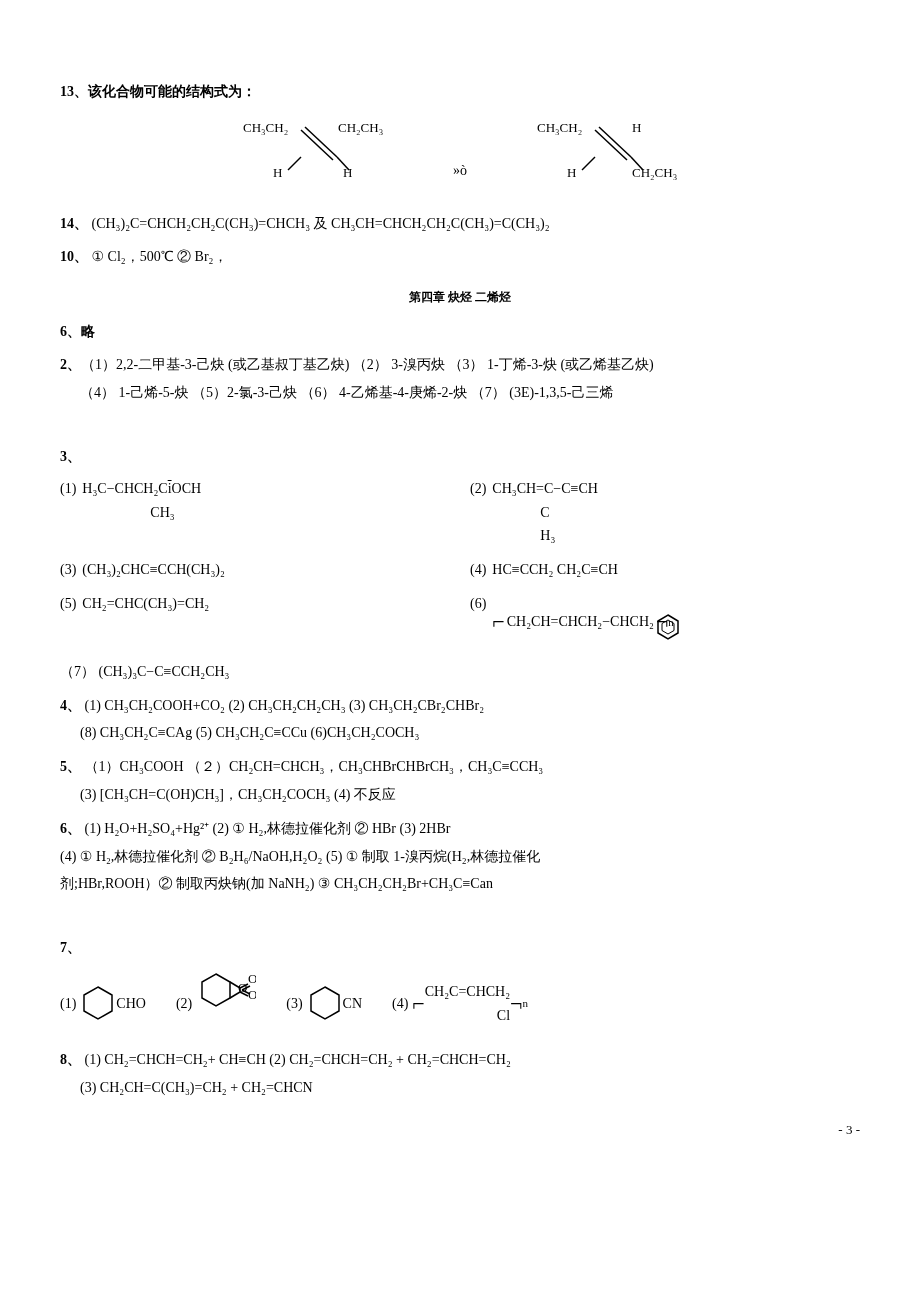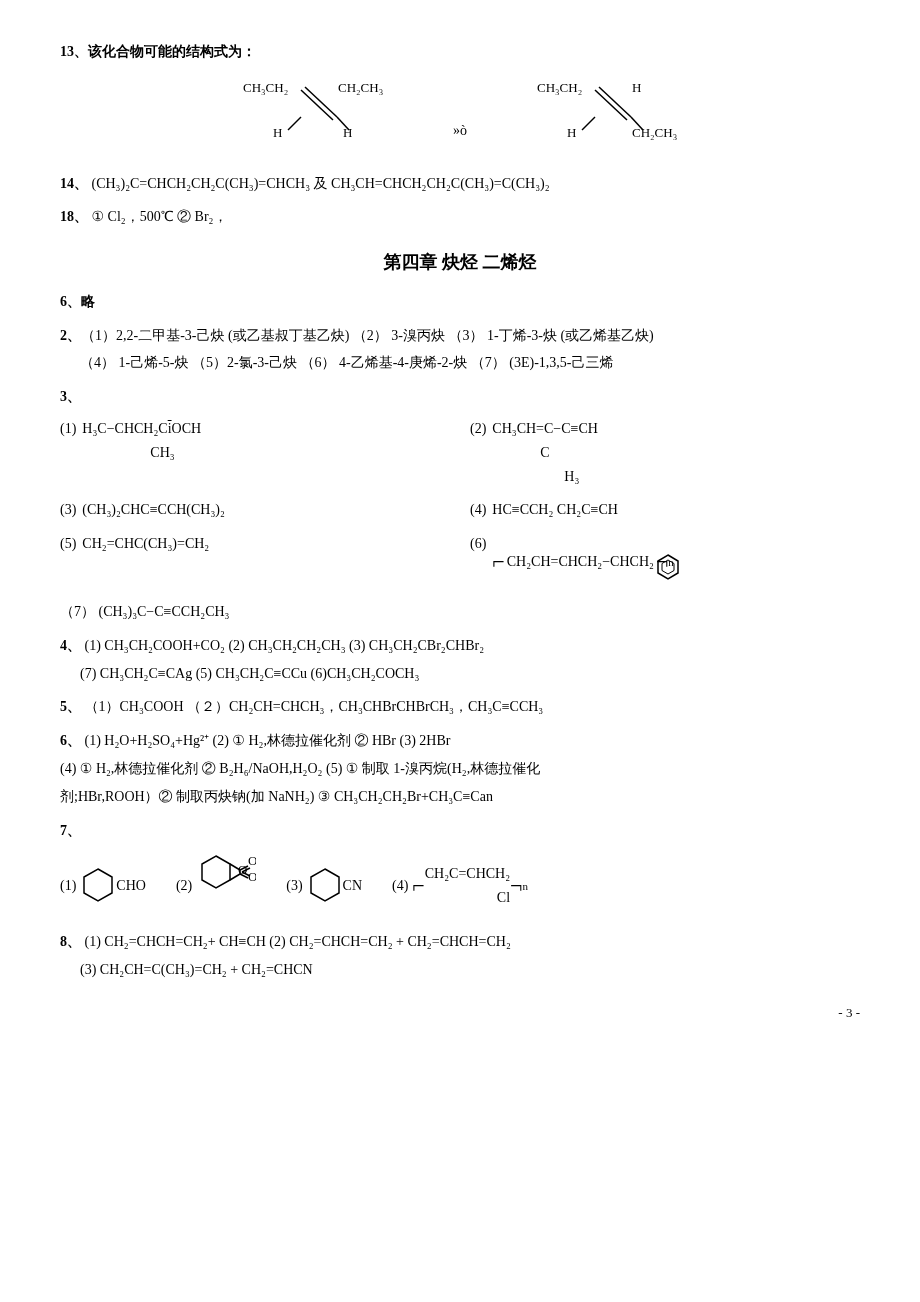--- a/index.html
+++ b/index.html
@@ -12,25 +12,25 @@
       line-height: 1.7;
     }
     .page {
       max-width: 800px;
       margin: 0 auto;
       position: relative;
     }
     .section {
       margin-bottom: 10px;
     }
-    .bold { font-weight: bold; }
+    .bold { font-weight: bold; margin-top: 40px; }
     .chapter-title {
       text-align: center;
       font-weight: bold;
-      font-size: 18px;
+      font-size: 12px;
       margin: 18px 0 12px 0;
     }
     .indent { margin-left: 20px; }
     .line { margin-bottom: 4px; }
     svg text {
       font-family: "SimSun", serif;
       font-size: 13px;
     }
     .alkene-diagram {
       display: flex;
@@ -100,21 +100,21 @@
 
   <div class="section">
     <div class="line">
       <span class="bold">14、</span>
       <span>(CH₃)₂C=CHCH₂CH₂C(CH₃)=CHCH₃  及  CH₃CH=CHCH₂CH₂C(CH₃)=C(CH₃)₂</span>
     </div>
   </div>
 
   <div class="section">
     <div class="line">
-      <span class="bold">18、</span>
+      <span class="bold">10、</span>
       <span>① Cl₂，500℃   ② Br₂，</span>
     </div>
   </div>
 
   <div class="chapter-title">第四章   炔烃  二烯烃</div>
 
   <div class="section">
     <div class="line">
       <span class="bold">6、略</span>
     </div>
@@ -139,21 +139,21 @@
           <div>H₃C−CHCH₂C<span style="text-decoration:overline">i</span>OCH</div>
           <div style="margin-left:68px;">CH₃</div>
         </div>
       </div>
 
       <div class="struct-cell">
         <span>(2)</span>
         <div>
           <div>CH₃CH=C−C≡CH</div>
           <div style="margin-left:48px;">C</div>
-          <div style="margin-left:72px;">H₃</div>
+          <div style="margin-left:48px;">H₃</div>
         </div>
       </div>
 
       <div class="struct-cell">
         <span>(3)</span>
         <span>(CH₃)₂CHC≡CCH(CH₃)₂</span>
       </div>
 
       <div class="struct-cell">
         <span>(4)</span>
@@ -189,31 +189,35 @@
   </div>
 
   <div class="section">
     <div class="line">
       <span class="bold">4、</span>
       <span>(1)  CH₃CH₂COOH+CO₂    </span>
       <span>(2)  CH₃CH₂CH₂CH₃    </span>
       <span>(3)  CH₃CH₂CBr₂CHBr₂</span>
     </div>
     <div class="line indent">
-      <span>(7)  CH₃CH₂C≡CAg    </span>
+      <span>(8)  CH₃CH₂C≡CAg    </span>
       <span>(5)  CH₃CH₂C≡CCu    </span>
       <span>(6)CH₃CH₂COCH₃</span>
     </div>
   </div>
 
   <div class="section">
     <div class="line">
       <span class="bold">5、</span>
       <span>（1）CH₃COOH    </span>
       <span>（２）CH₂CH=CHCH₃，CH₃CHBrCHBrCH₃，CH₃C≡CCH₃</span>
+    </div>
+    <div class="line indent">
+      <span>(3) [CH₃CH=C(OH)CH₃]，CH₃CH₂COCH₃    </span>
+      <span>(4)  不反应</span>
     </div>
   </div>
 
   <div class="section">
     <div class="line">
       <span class="bold">6、</span>
       <span>(1)  H₂O+H₂SO₄+Hg²⁺    </span>
       <span>(2)  ① H₂,林德拉催化剂  ② HBr  (3) 2HBr</span>
     </div>
     <div class="line">

